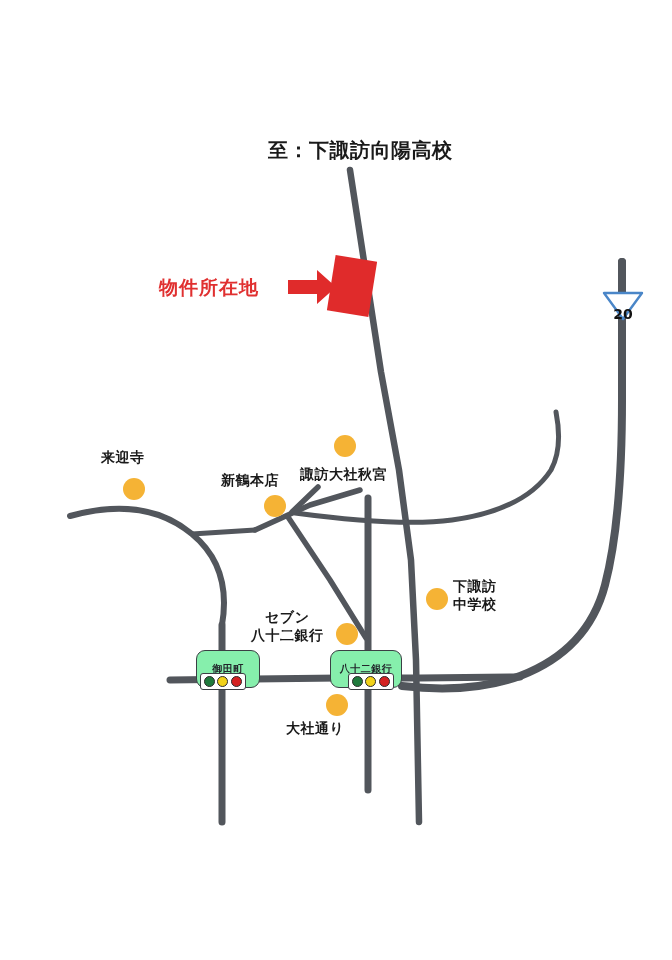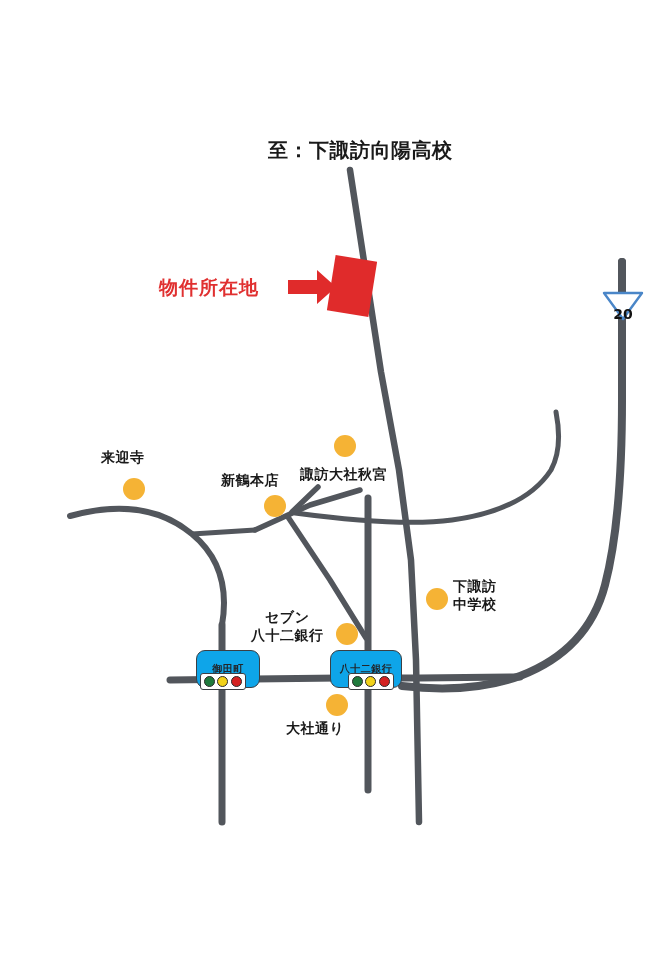--- a/index.html
+++ b/index.html
@@ -82,21 +82,21 @@
     border-radius: 50%;
     border: 1px solid #2b2b2b;
     box-sizing: border-box;
   }
   .lamp-green  { background: #1f7a3d; }
   .lamp-yellow { background: #f2d21a; }
   .lamp-red    { background: #d42222; }
 
   .xing-plate {
     position: absolute;
-    background: #0ea5e9;
+    background: #86efac;
     border: 1.3px solid #3b3f44;
     border-radius: 9px;
     height: 38px;
     display: flex;
     align-items: center;
     justify-content: center;
     font-size: 10px;
     font-weight: 700;
     color: #22262b;
     letter-spacing: 0.5px;

